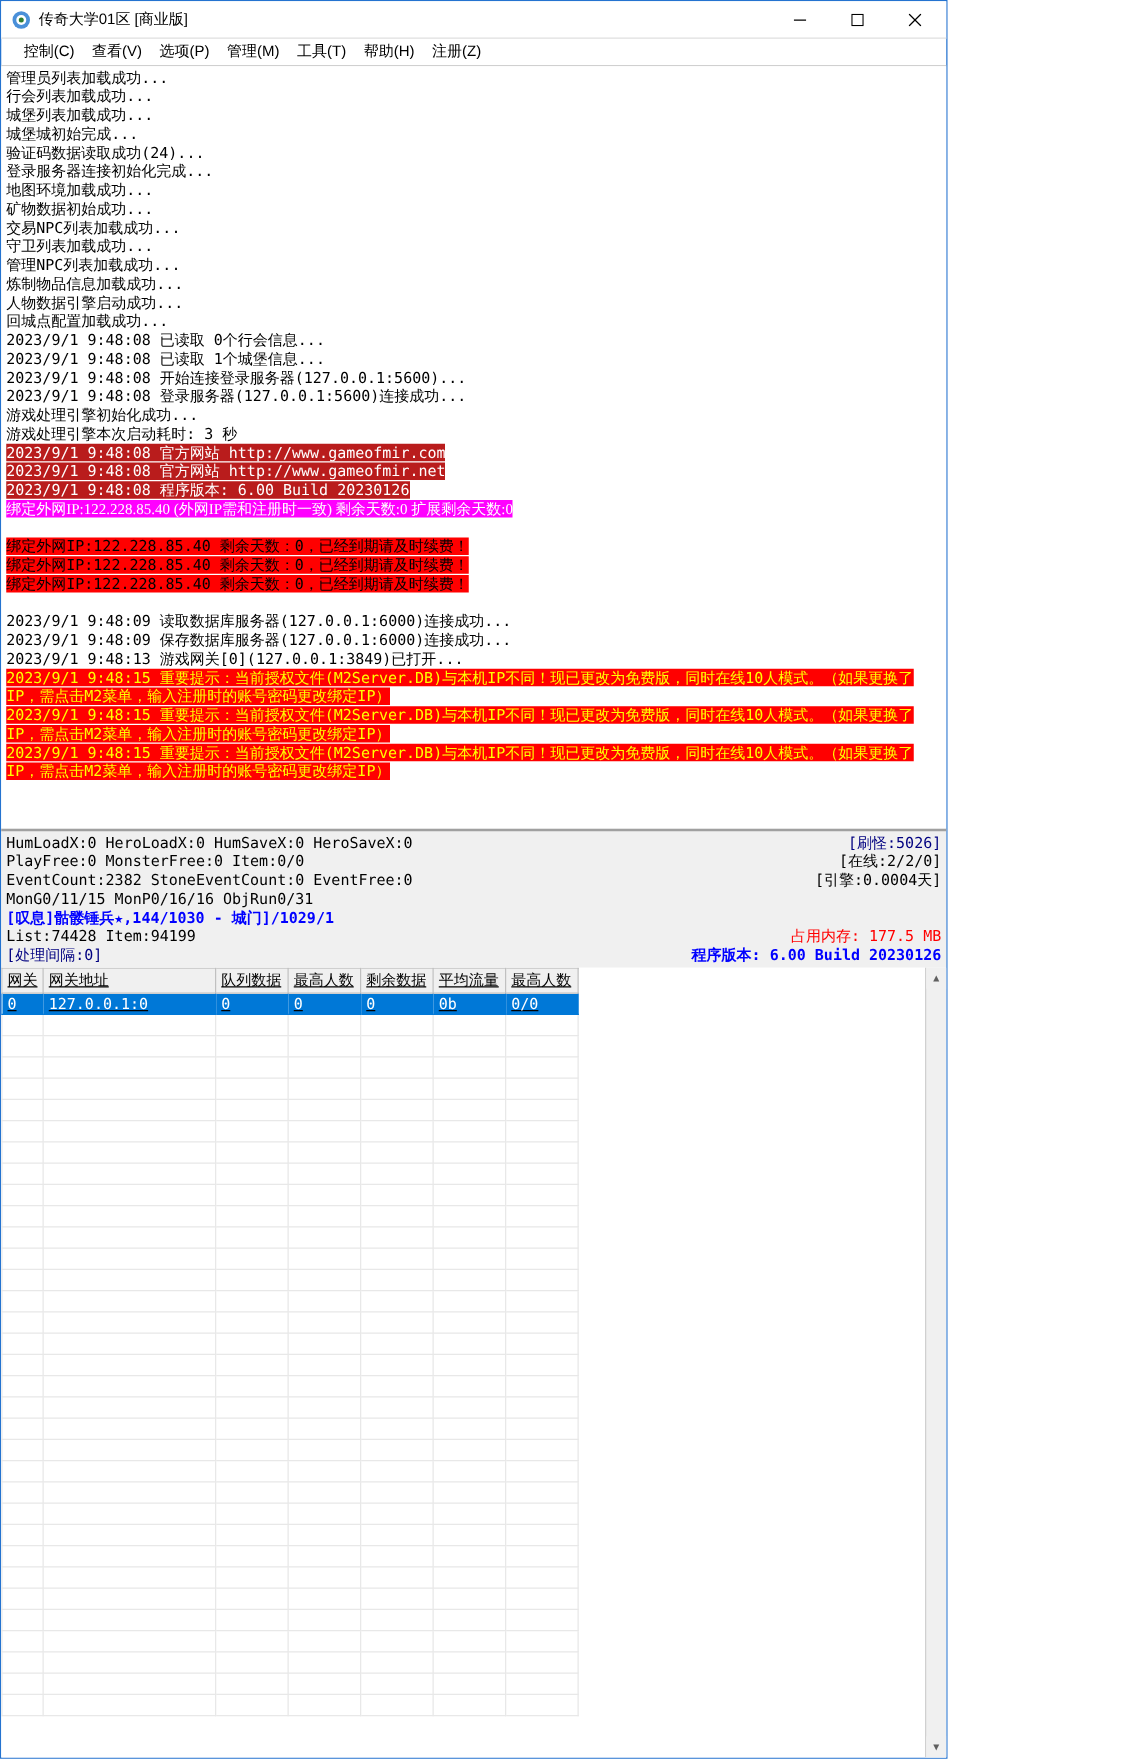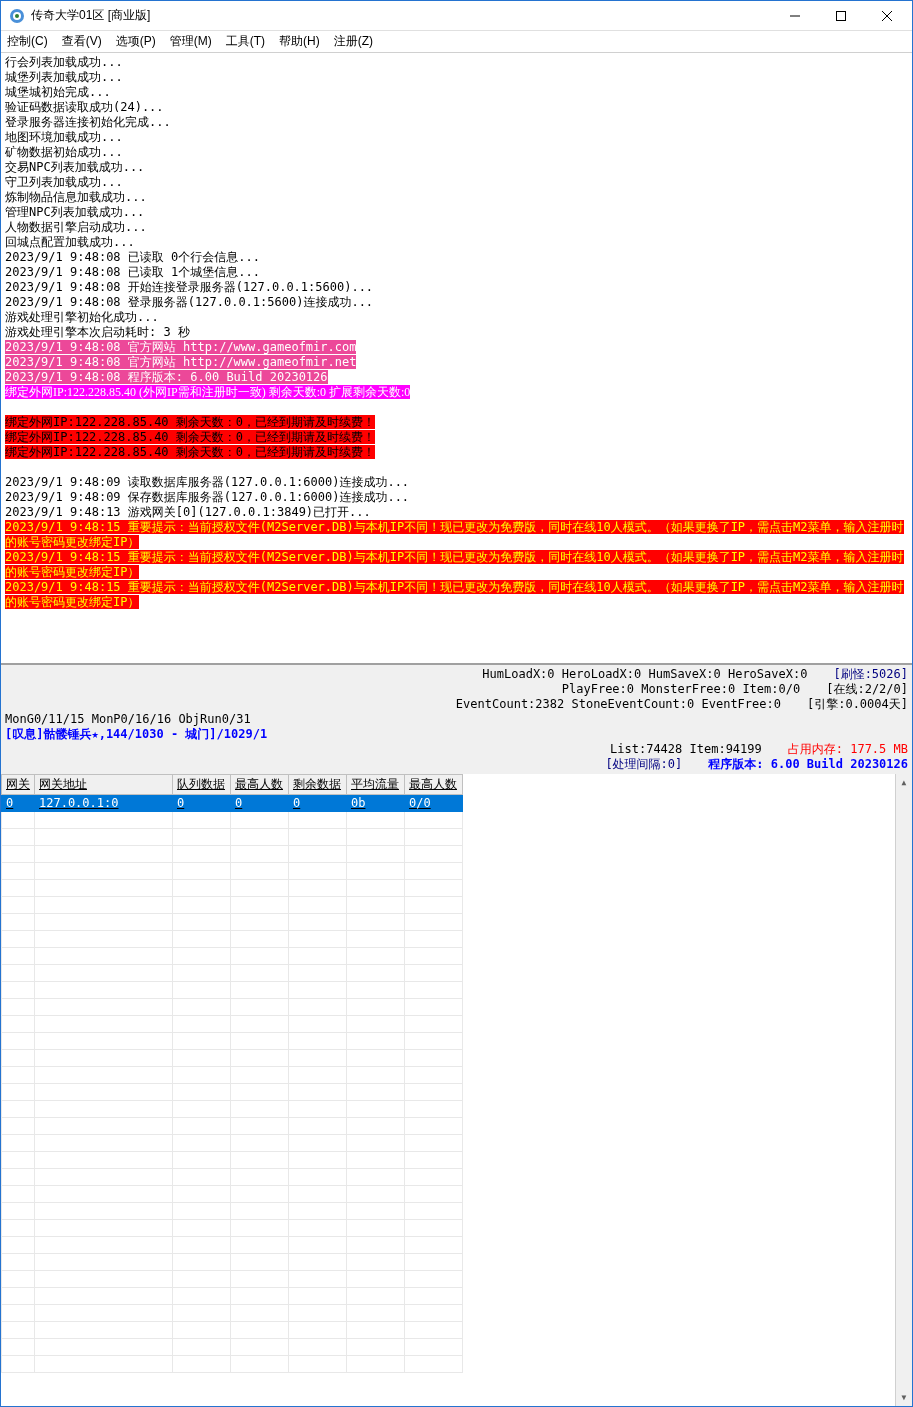--- a/index.html
+++ b/index.html
@@ -1,32 +1,32 @@
 <!DOCTYPE html>
 <html><head>
 <meta charset="utf-8">
 <style>
 * { margin: 0; padding: 0; box-sizing: border-box; }
 body { font-family: "SimSun", "宋体", monospace; font-size: 12px; background: #fff; overflow: hidden; }
-.window { width: 913px; height: 1407px; background: #fff; display: flex; flex-direction: column; border: 1px solid #2473d0; position: relative; }
+.window { width: 758px; height: 1407px; background: #fff; display: flex; flex-direction: column; border: 1px solid #2473d0; position: relative; }
 .titlebar { height: 30px; background: #fff; display: flex; align-items: center; padding: 0 2px; border-bottom: 1px solid #e0e0e0; }
 .titlebar-icon { width: 16px; height: 16px; margin: 0 6px; }
 .titlebar-title { flex: 1; font-size: 12px; color: #000; font-family: "Microsoft YaHei", sans-serif; }
 .titlebar-controls { display: flex; }
 .titlebar-btn { width: 46px; height: 30px; display: flex; align-items: center; justify-content: center; font-family: sans-serif; }
-.menubar { height: 22px; display: flex; align-items: center; padding: 0 6px; font-family: "Microsoft YaHei", sans-serif; font-size: 12px; gap: 14px; border-bottom: 1px solid #d0d0d0; }
+.menubar { height: 22px; display: flex; align-items: center; padding: 0 18px; font-family: "Microsoft YaHei", sans-serif; font-size: 12px; gap: 14px; border-bottom: 1px solid #d0d0d0; }
 .menubar span { cursor: default; }
 .log-area { flex: 0 0 auto; height: 610px; overflow: auto; padding: 2px 4px; background: #fff; line-height: 15px; font-size: 12px; }
 .log-line { white-space: pre; }
-.l-blue { background: #ec4899; color: #fff; display: inline; }
+.l-blue { background: #b91c1c; color: #fff; display: inline; }
 .l-mag { background: #ff00ff; color: #fff; display: inline; font-family: Liberation Serif, serif; }
 .l-red-bright { background: #ff0000; color: #000000; display: inline; }
 .l-red-ylw { background: #ff0000; color: #ffff00; display: inline; }
 .status-area { flex: 0 0 auto; background: #f0f0f0; border-top: 2px solid #a0a0a0; padding: 2px 4px; line-height: 15px; font-size: 12px; position: relative; }
-.status-row { display: flex; justify-content: flex-end; gap: 26px; }
+.status-row { display: flex; justify-content: space-between; gap: 26px; }
 .st-navy { color: #000080; }
 .st-link { color: #000000; }
 .st-blue { color: #0000ff; font-weight: bold; }
 .st-red { color: #ff0000; }
 .table-area { flex: 1; display: flex; background: #fff; overflow: hidden; }
 .table-grid { flex: 1; overflow: auto; }
 table { border-collapse: collapse; width: auto; table-layout: fixed; font-size: 12px; text-decoration: underline; }
 th { background: #f0f0f0; border: 1px solid #c0c0c0; text-align: left; padding: 1px 4px; font-weight: normal; height: 18px; font-family: "Microsoft YaHei", sans-serif; white-space: nowrap; overflow: hidden; }
 td { border: 1px solid #e8e8e8; height: 17px; padding: 0 4px; white-space: nowrap; overflow: hidden; }
 tr.sel td { background: #0078d7; color: #fff; border-color: #0078d7; }
@@ -70,31 +70,32 @@
     <span>控制(C)</span>
     <span>查看(V)</span>
     <span>选项(P)</span>
     <span>管理(M)</span>
     <span>工具(T)</span>
     <span>帮助(H)</span>
     <span>注册(Z)</span>
   </div>
 
   <div class="log-area" id="log-area">
+      <div class="log-line">管理员列表加载成功...</div>
       <div class="log-line">行会列表加载成功...</div>
       <div class="log-line">城堡列表加载成功...</div>
       <div class="log-line">城堡城初始完成...</div>
       <div class="log-line">验证码数据读取成功(24)...</div>
       <div class="log-line">登录服务器连接初始化完成...</div>
       <div class="log-line">地图环境加载成功...</div>
       <div class="log-line">矿物数据初始成功...</div>
       <div class="log-line">交易NPC列表加载成功...</div>
       <div class="log-line">守卫列表加载成功...</div>
+      <div class="log-line">管理NPC列表加载成功...</div>
       <div class="log-line">炼制物品信息加载成功...</div>
-      <div class="log-line">管理NPC列表加载成功...</div>
       <div class="log-line">人物数据引擎启动成功...</div>
       <div class="log-line">回城点配置加载成功...</div>
       <div class="log-line">2023/9/1 9:48:08 已读取 0个行会信息...</div>
       <div class="log-line">2023/9/1 9:48:08 已读取 1个城堡信息...</div>
       <div class="log-line">2023/9/1 9:48:08 开始连接登录服务器(127.0.0.1:5600)...</div>
       <div class="log-line">2023/9/1 9:48:08 登录服务器(127.0.0.1:5600)连接成功...</div>
       <div class="log-line">游戏处理引擎初始化成功...</div>
       <div class="log-line">游戏处理引擎本次启动耗时: 3 秒</div>
       <div class="log-line"><span class="l-blue">2023/9/1 9:48:08 官方网站 http://www.gameofmir.com</span></div>
       <div class="log-line"><span class="l-blue">2023/9/1 9:48:08 官方网站 http://www.gameofmir.net</span></div>

